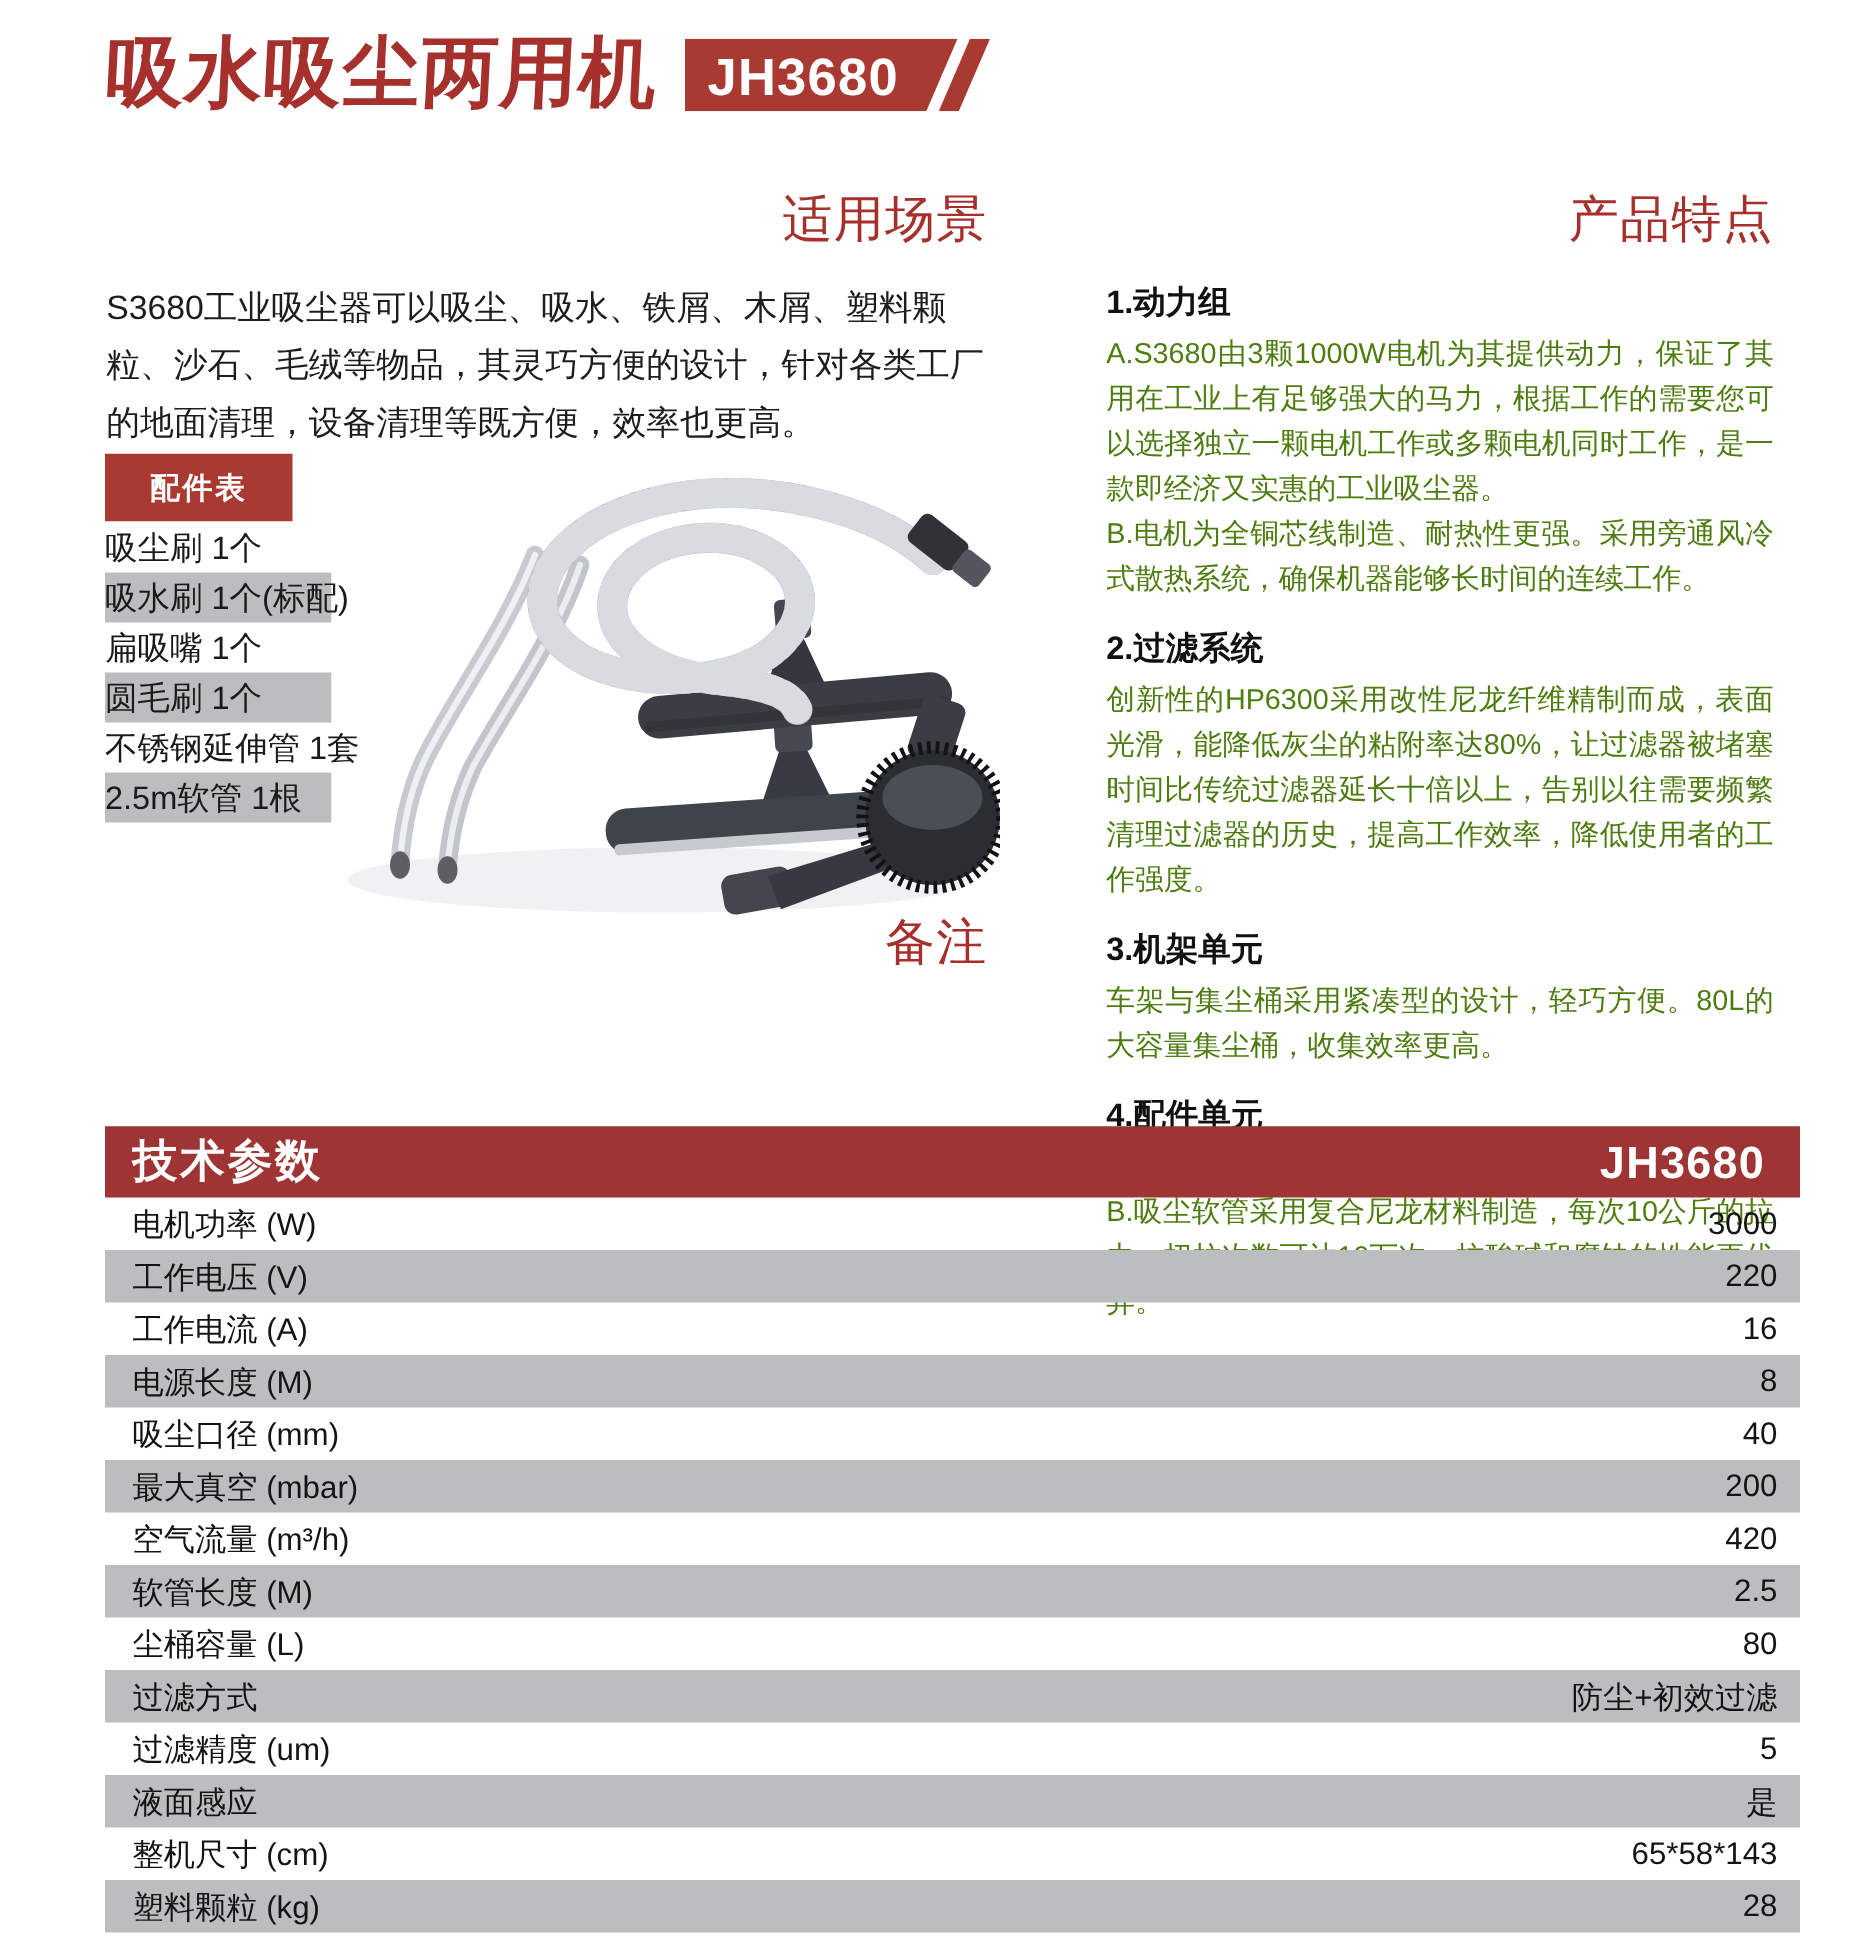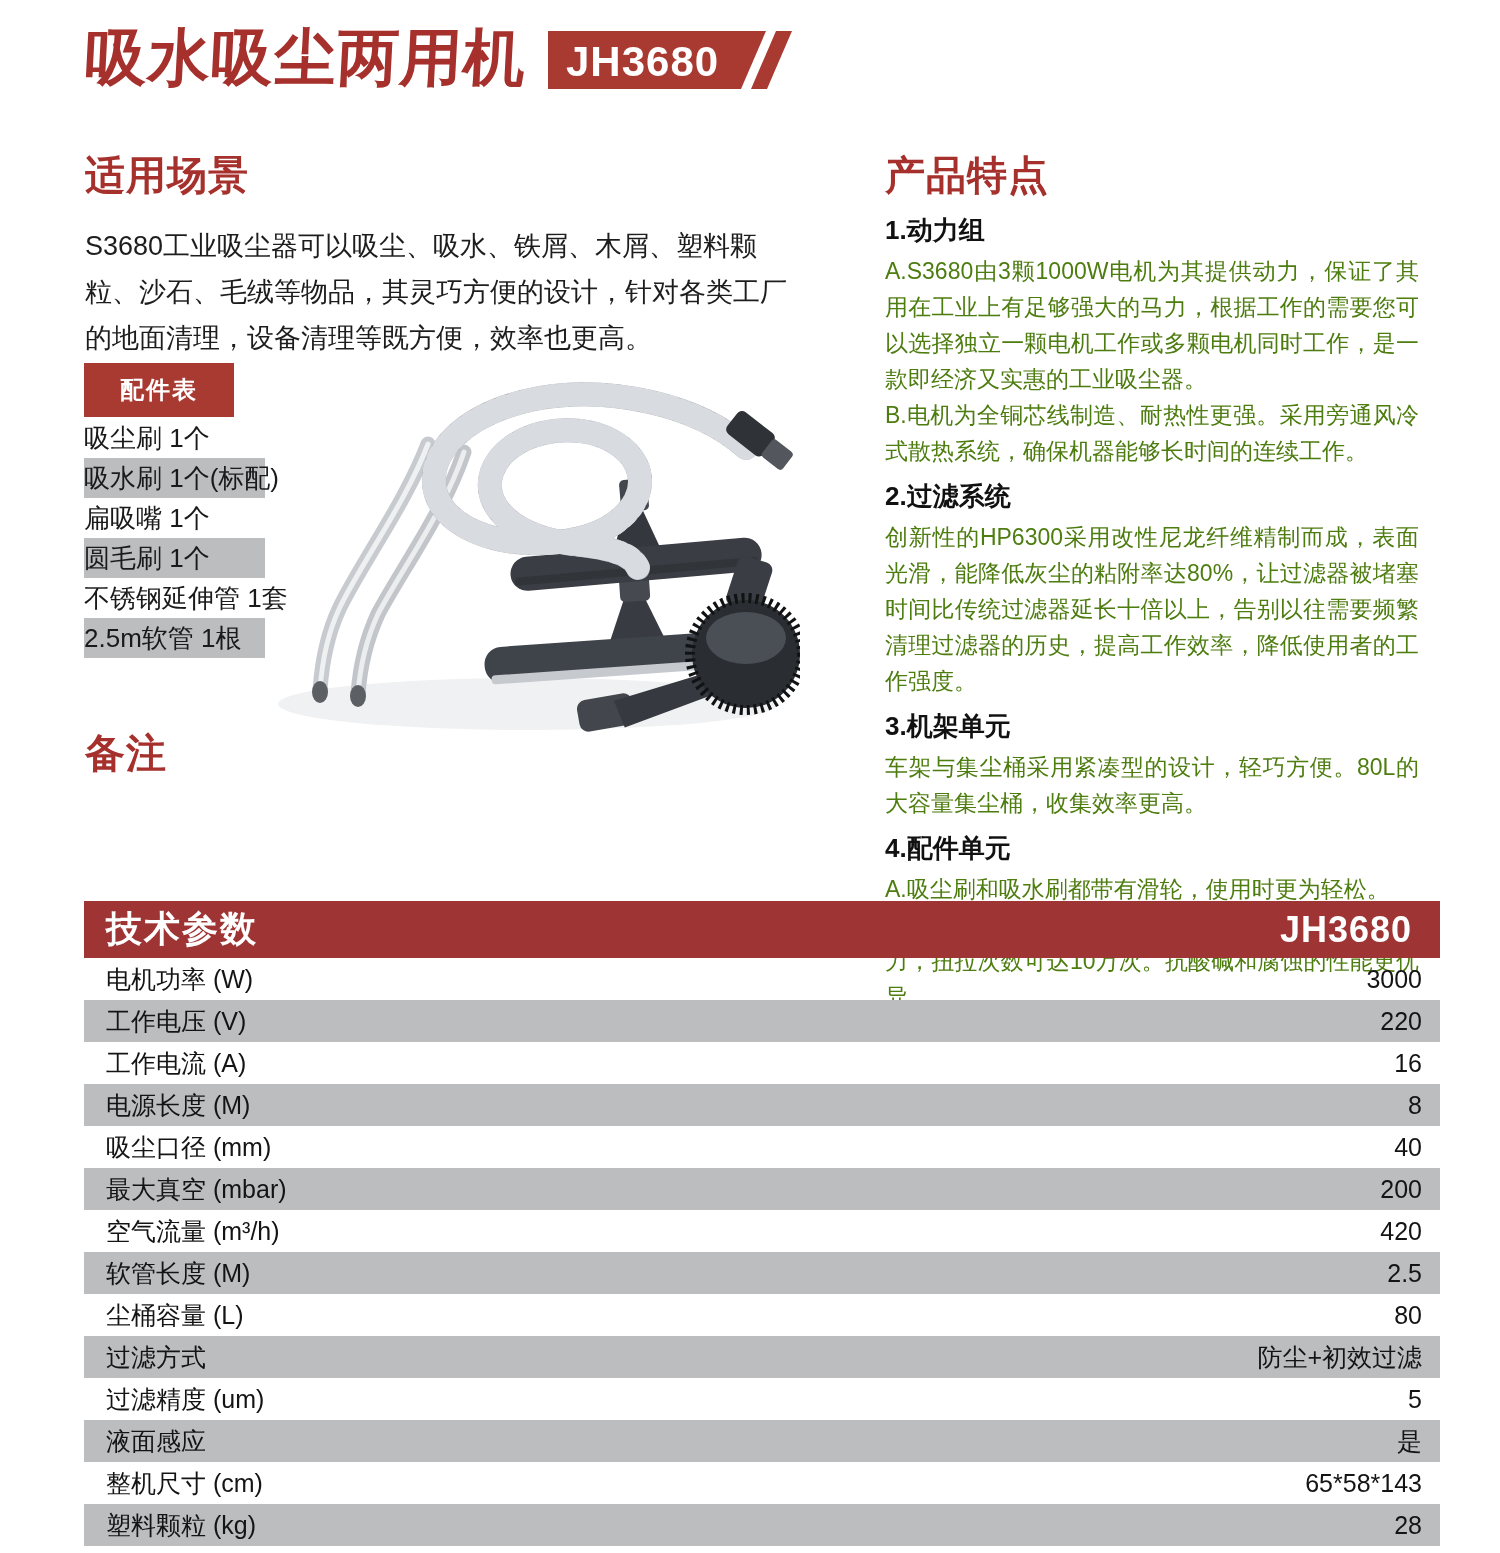--- a/index.html
+++ b/index.html
@@ -11,21 +11,21 @@
   *{box-sizing:border-box;margin:0;padding:0;}
   body{background:#ffffff;font-family:"Liberation Sans","DejaVu Sans",sans-serif;}
   .page{position:relative;width:1500px;height:1553px;background:#ffffff;overflow:hidden;}
 
   
   .title-row{position:absolute;left:85px;top:18px;height:80px;display:flex;align-items:center;}
   .main-title{font-size:62px;font-weight:900;color:var(--accent);letter-spacing:1px;transform:skewX(-3deg);white-space:nowrap;}
   .model-badge-svg{margin-left:22px;margin-top:4px;display:block;}
 
   
-  .sec-heading{font-size:40px;font-weight:bold;color:var(--accent);letter-spacing:1px;}
+  .sec-heading{font-size:40px;font-weight:normal;color:var(--accent);letter-spacing:1px;text-align:right;}
 
   
   .usage{position:absolute;left:85px;top:148px;width:705px;}
   .usage p{margin-top:20px;font-size:27px;line-height:46px;color:#1d1d1d;}
 
   
   .acc-box{position:absolute;left:84px;top:363px;width:150px;height:54px;background:var(--badge);
            display:flex;align-items:center;justify-content:center;}
   .acc-box span{color:#ffffff;font-size:24px;font-weight:bold;letter-spacing:2px;}
   .acc-list{position:absolute;left:84px;top:418px;width:181px;}
@@ -35,21 +35,21 @@
   
   .remark{position:absolute;left:85px;top:726px;width:705px;}
   .remark p{margin-top:18px;font-size:27px;line-height:40px;color:#1d1d1d;}
 
   
   .product-img{position:absolute;left:278px;top:352px;}
 
   
   .features{position:absolute;left:885px;top:148px;width:534px;}
   .features .sec-heading{margin-bottom:10px;}
-  .feat-title{font-size:26px;font-weight:bold;color:#111111;margin-top:10px;margin-bottom:5px;}
+  .feat-title{font-size:26px;font-weight:bold;color:#111111;margin-top:21px;margin-bottom:5px;}
   .feat-line{font-size:23px;line-height:36px;color:#4d7c0f;text-align:justify;}
 
   
   .specs{position:absolute;left:84px;top:901px;width:1356px;}
   .spec-header{height:57px;background:var(--bar);display:flex;align-items:center;justify-content:space-between;
                padding:0 28px 0 22px;}
   .spec-header .h-left{color:#ffffff;font-size:36px;font-weight:bold;letter-spacing:2px;}
   .spec-header .h-right{color:#ffffff;font-size:36px;font-weight:bold;letter-spacing:1px;}
   .spec-row{height:42px;display:flex;align-items:center;justify-content:space-between;
             padding:0 18px 0 22px;font-size:25px;color:#141414;}

